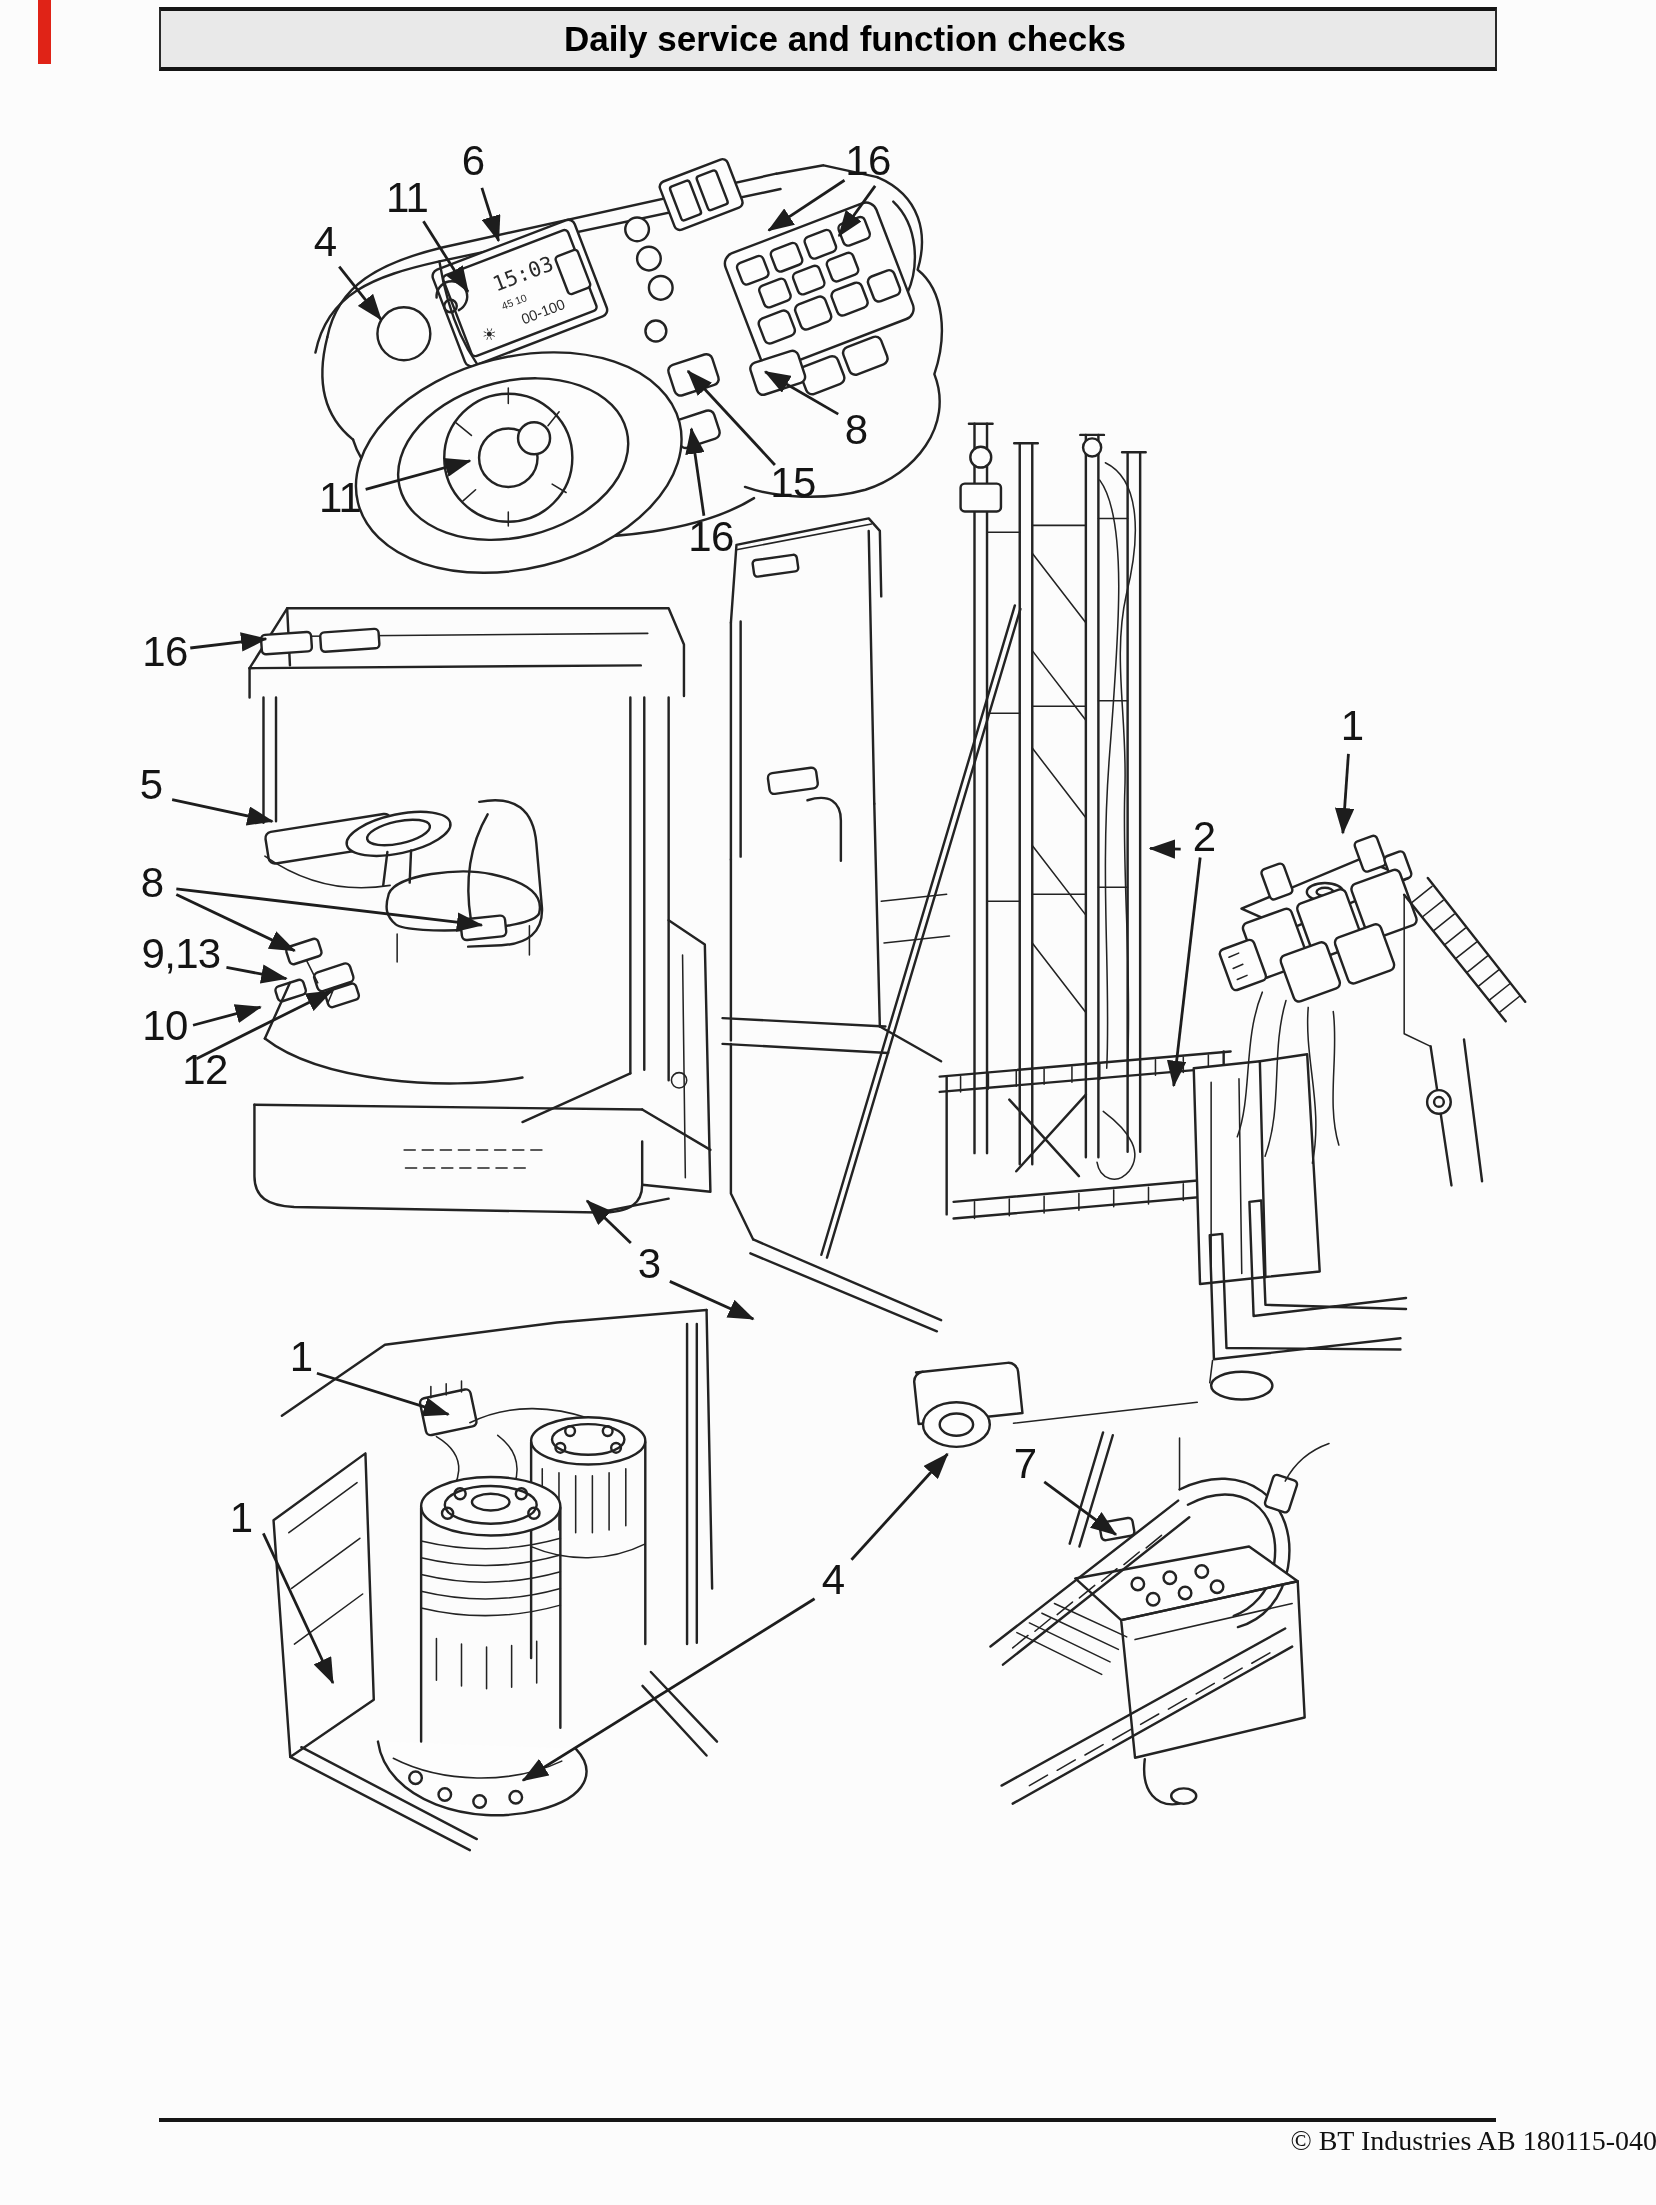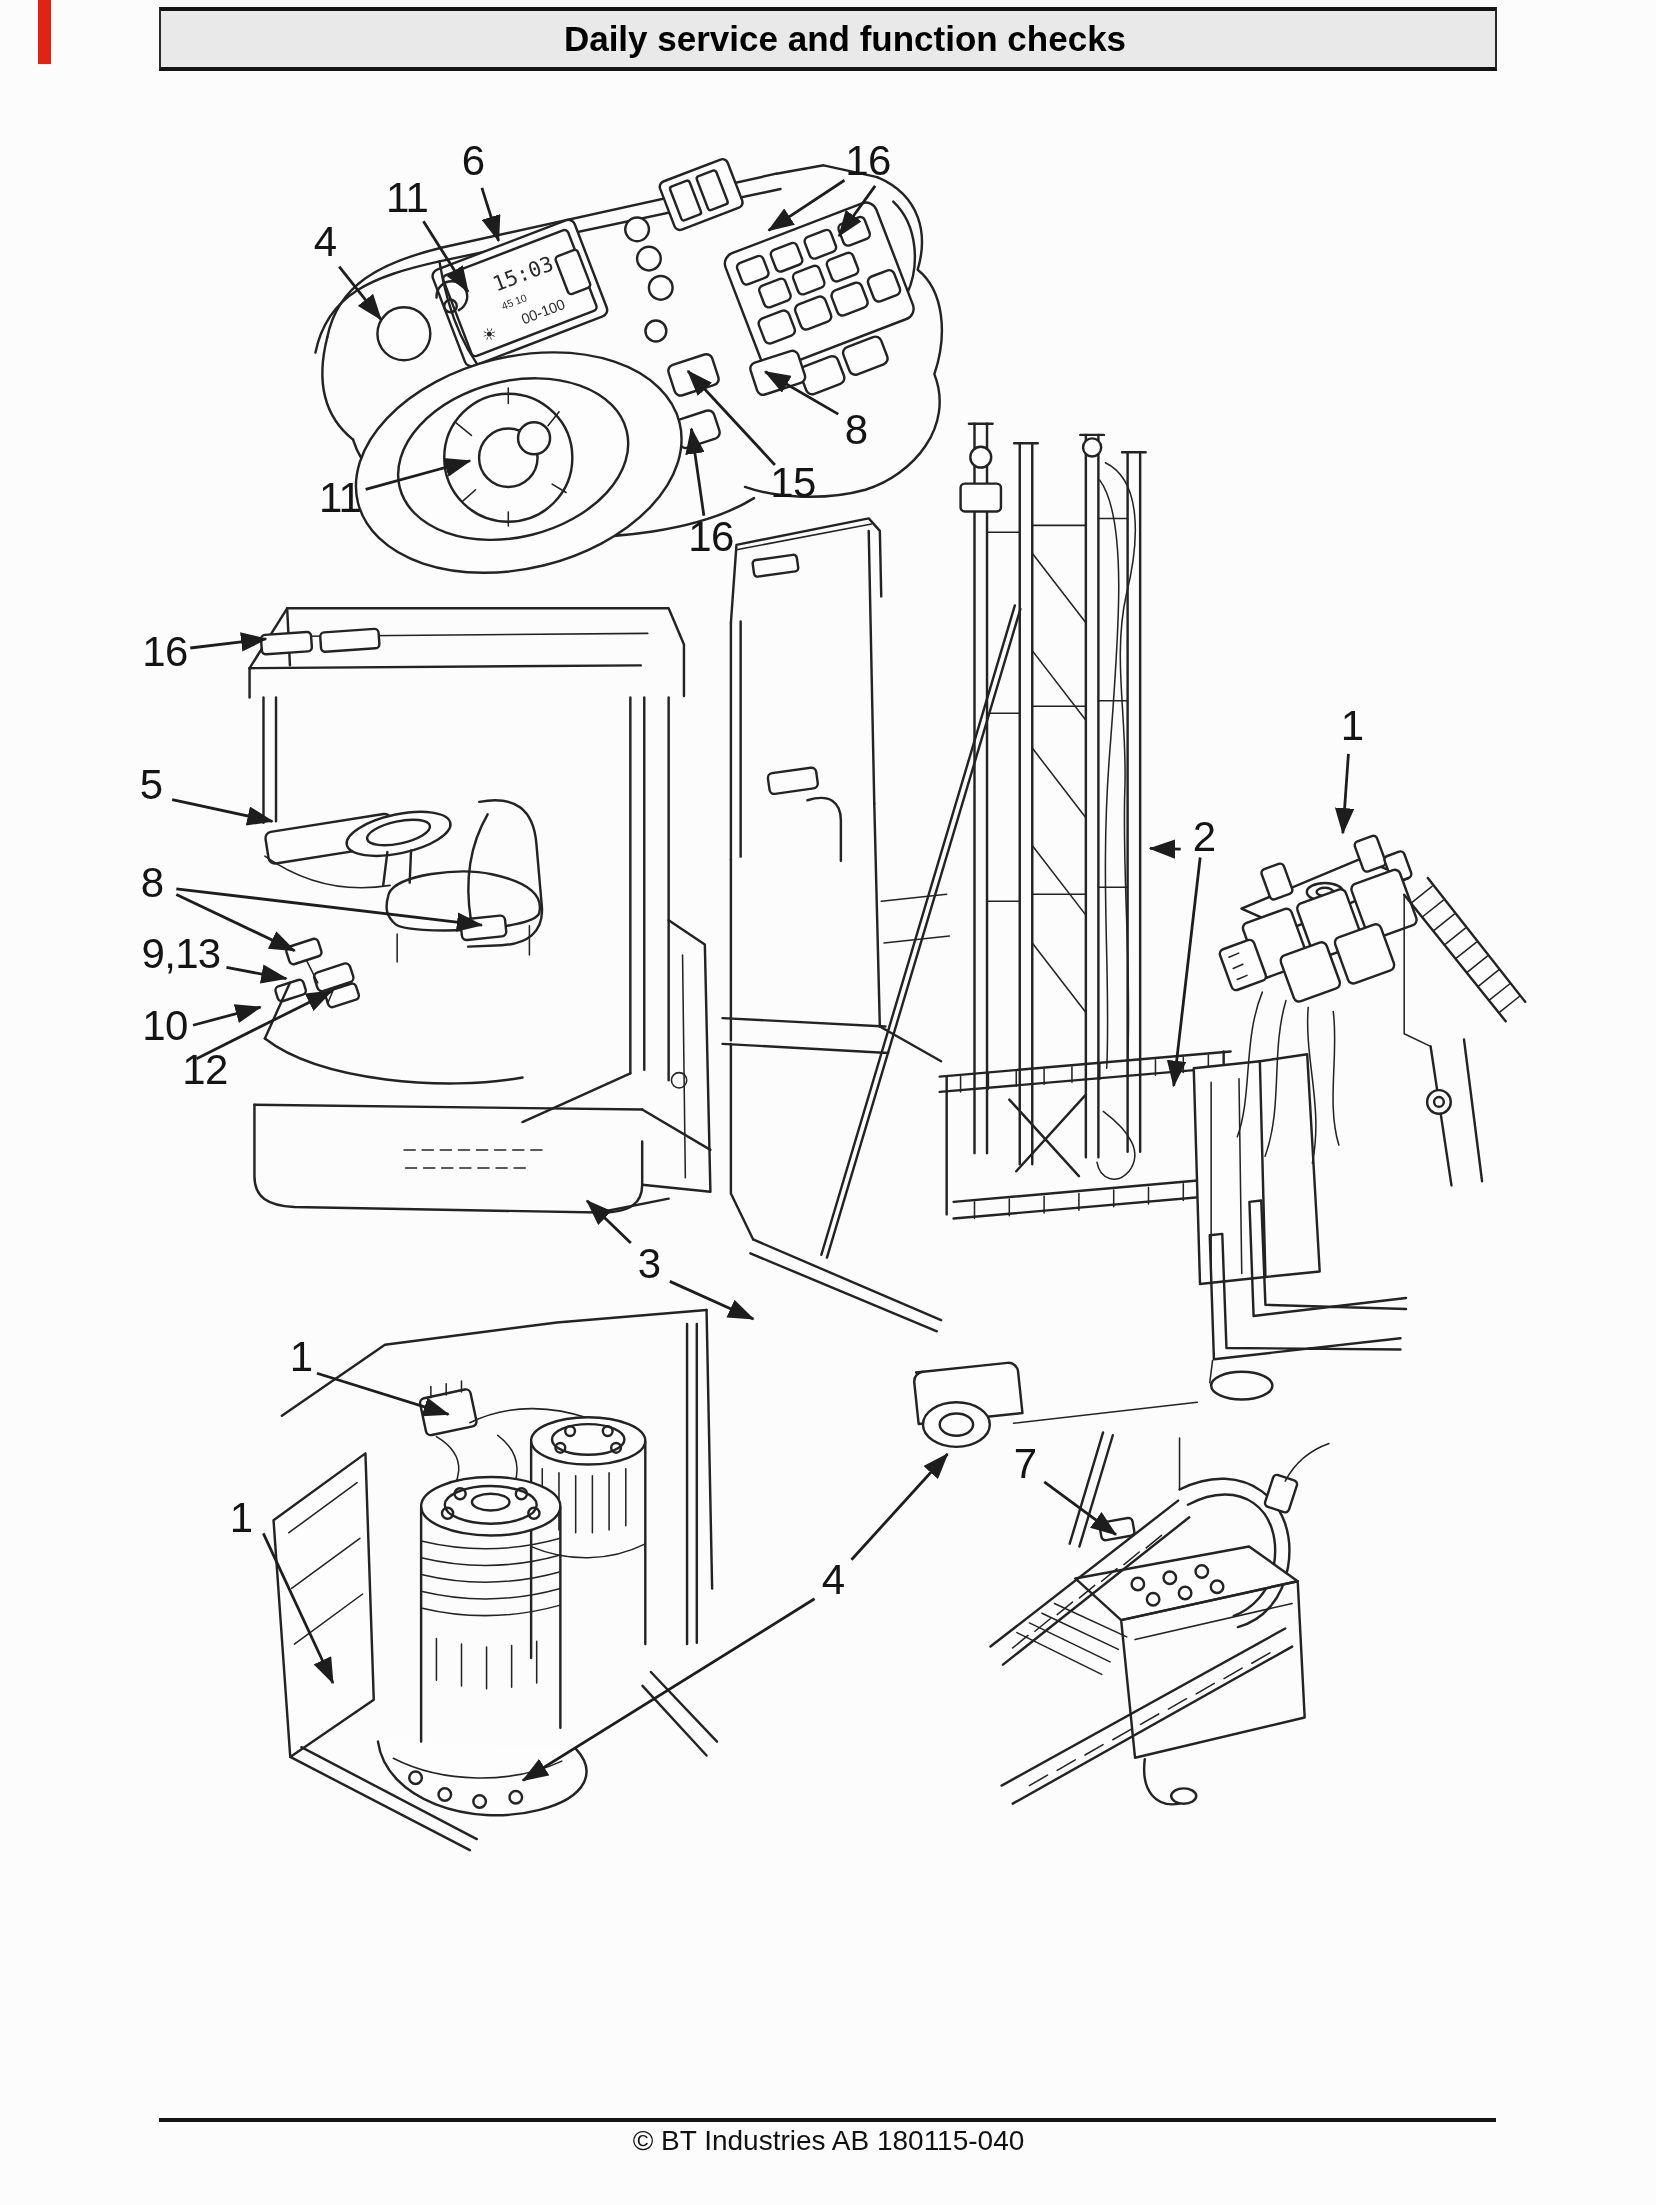--- a/index.html
+++ b/index.html
@@ -8,21 +8,21 @@
   .abs{position:absolute;}
   
   #titlebox{left:159px;top:7px;width:1338px;height:64px;background:#e9e9e9;
             border:2.1px solid #2a2a2a;border-top:4.2px solid #151515;border-bottom:4.2px solid #151515;
             box-sizing:border-box;display:flex;align-items:center;justify-content:center;padding-left:34px;}
   #titlebox .t{font-size:35px;font-weight:bold;letter-spacing:0px;color:#000;}
   
   #redmark{left:38px;top:0px;width:13.2px;height:64px;background:#e02317;}
   
   #footrule{left:159px;top:2118px;width:1337px;height:3.5px;background:#161616;}
-  .footline{left:0;width:1657px;text-align:center;font-size:28px;color:#111;}
+  .footline{left:0;width:1657px;text-align:right;font-size:28px;color:#111;font-family:Liberation Serif, serif;}
   
   .label{position:absolute;transform:translate(-50%,-50%);font-size:42px;color:#141414;
          letter-spacing:-0.7px;white-space:nowrap;}
   
   svg.fig{position:absolute;overflow:visible;}
   .art{stroke:#232323;stroke-width:3.5;fill:none;stroke-linecap:round;stroke-linejoin:round;}
   .art .thin{stroke-width:2.2;}
   .art .fw{fill:#fdfdfd;}
   .art text{stroke:none;fill:#2a2a2a;}
   #overlay{left:0;top:0;}

